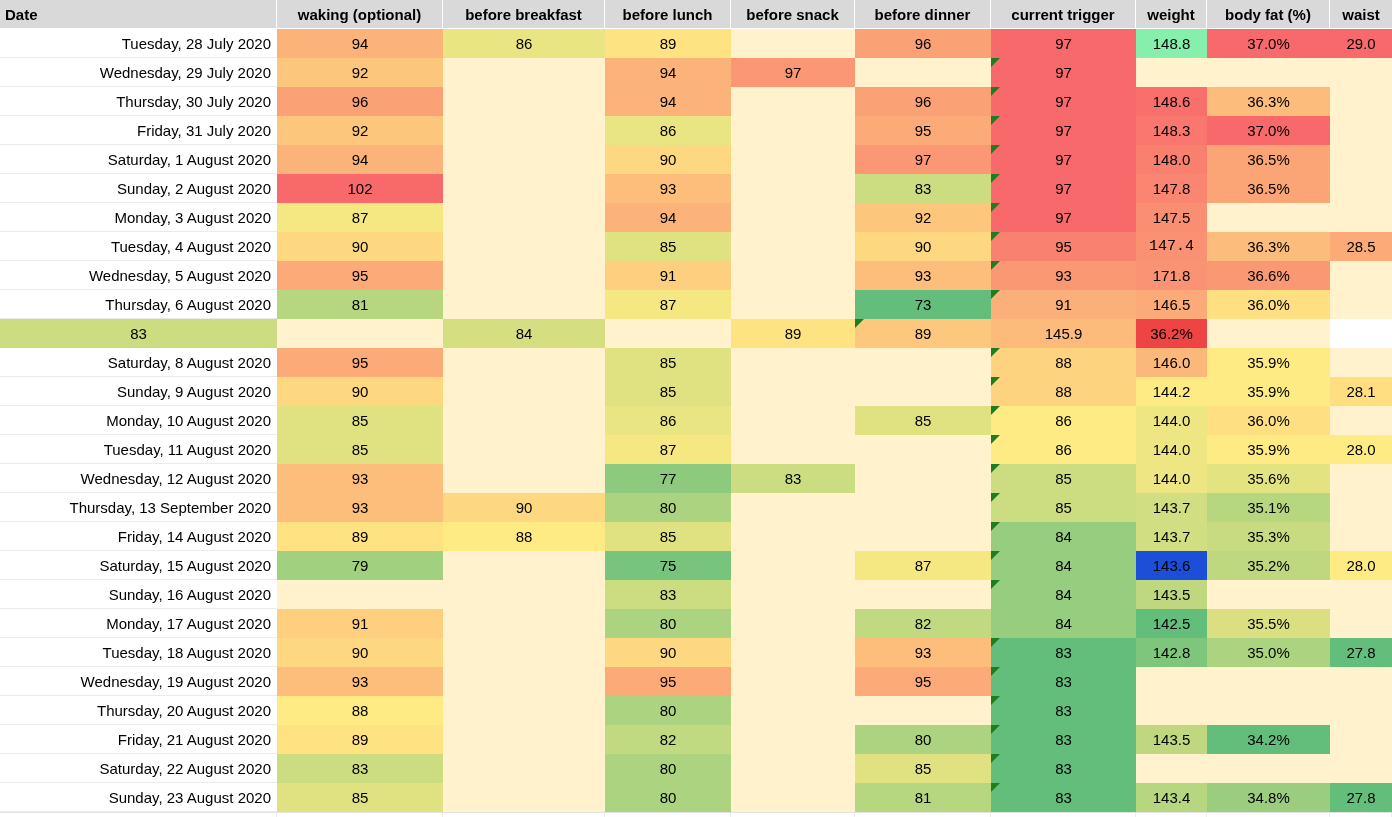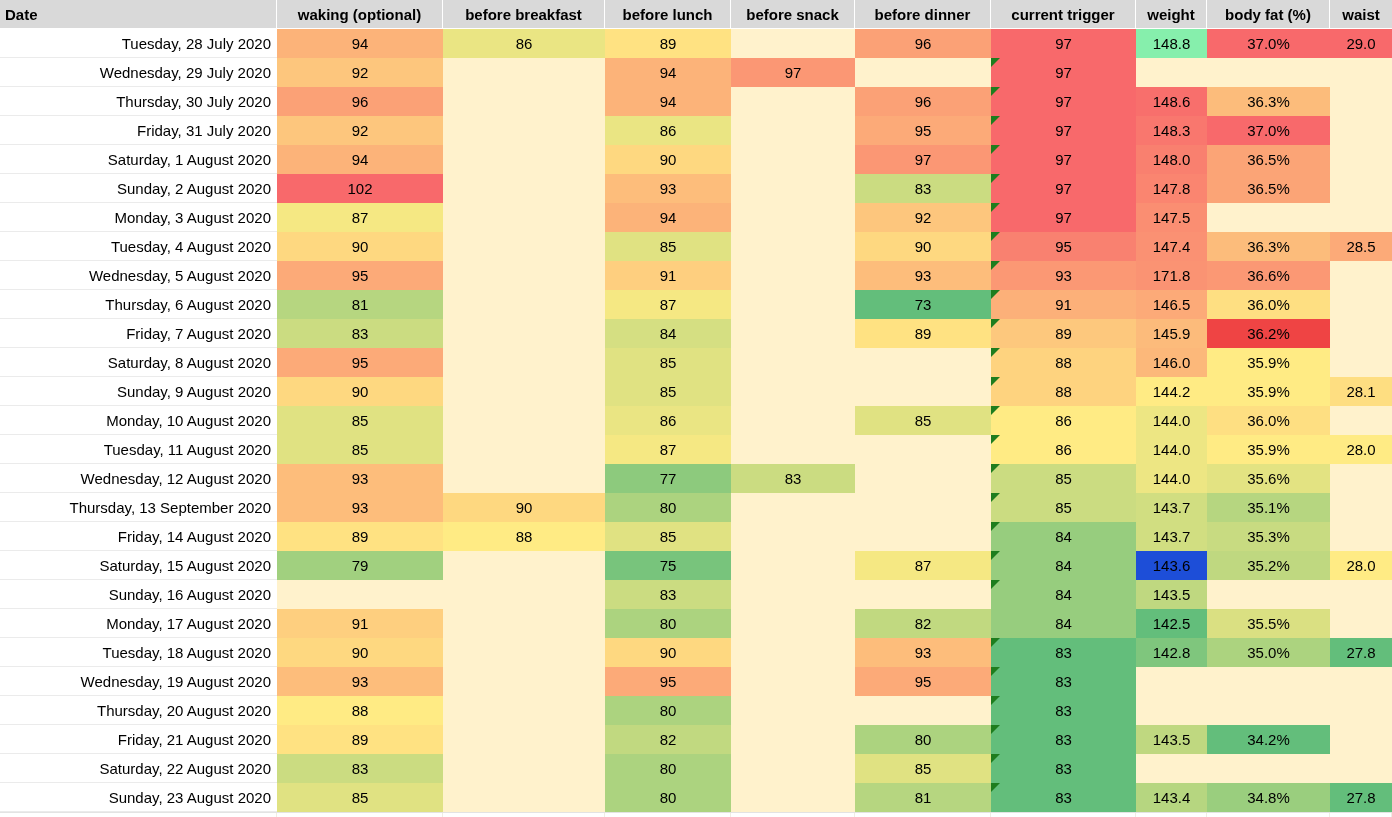--- a/index.html
+++ b/index.html
@@ -156,21 +156,21 @@
         <div class="cell" style="background: rgb(255, 242, 204);"></div>
       </div>
       <div class="row">
         <div class="cell date-cell">Tuesday, 4 August 2020</div>
         <div class="cell" style="background: rgb(254, 216, 128);">90</div>
         <div class="cell" style="background: rgb(255, 242, 204);"></div>
         <div class="cell" style="background: rgb(224, 226, 130);">85</div>
         <div class="cell" style="background: rgb(255, 242, 204);"></div>
         <div class="cell" style="background: rgb(254, 216, 128);">90</div>
         <div class="cell" style="background: rgb(249, 129, 112);">95<span class="tri" style="background: rgb(30, 125, 30);"></span></div>
-        <div class="cell" style="background: rgb(250, 145, 115);">147.4</div>
+        <div class="cell" style="background: rgb(250, 145, 115); font-family: Liberation Mono, monospace;">147.4</div>
         <div class="cell" style="background: rgb(252, 188, 123);">36.3%</div>
         <div class="cell" style="background: rgb(252, 170, 120);">28.5</div>
       </div>
       <div class="row">
         <div class="cell date-cell">Wednesday, 5 August 2020</div>
         <div class="cell" style="background: rgb(252, 170, 120);">95</div>
         <div class="cell" style="background: rgb(255, 242, 204);"></div>
         <div class="cell" style="background: rgb(254, 207, 127);">91</div>
         <div class="cell" style="background: rgb(255, 242, 204);"></div>
         <div class="cell" style="background: rgb(253, 189, 123);">93</div>
@@ -185,21 +185,20 @@
         <div class="cell" style="background: rgb(255, 242, 204);"></div>
         <div class="cell" style="background: rgb(245, 232, 131);">87</div>
         <div class="cell" style="background: rgb(255, 242, 204);"></div>
         <div class="cell" style="background: rgb(99, 190, 123);">73</div>
         <div class="cell" style="background: rgb(252, 176, 121);">91<span class="tri" style="background: rgb(30, 125, 30);"></span></div>
         <div class="cell" style="background: rgb(252, 170, 120);">146.5</div>
         <div class="cell" style="background: rgb(254, 223, 130);">36.0%</div>
         <div class="cell" style="background: rgb(255, 242, 204);"></div>
       </div>
       <div class="row">
-        <div class="cell date-cell">Friday, 7 August 2020</div>
         <div class="cell" style="background: rgb(203, 220, 129);">83</div>
         <div class="cell" style="background: rgb(255, 242, 204);"></div>
         <div class="cell" style="background: rgb(213, 223, 130);">84</div>
         <div class="cell" style="background: rgb(255, 242, 204);"></div>
         <div class="cell" style="background: rgb(255, 226, 130);">89</div>
         <div class="cell" style="background: rgb(253, 200, 125);">89<span class="tri" style="background: rgb(30, 125, 30);"></span></div>
         <div class="cell" style="background: rgb(252, 187, 123);">145.9</div>
         <div class="cell" style="background: #ef4444;">36.2%</div>
         <div class="cell" style="background: rgb(255, 242, 204);"></div>
       </div>

